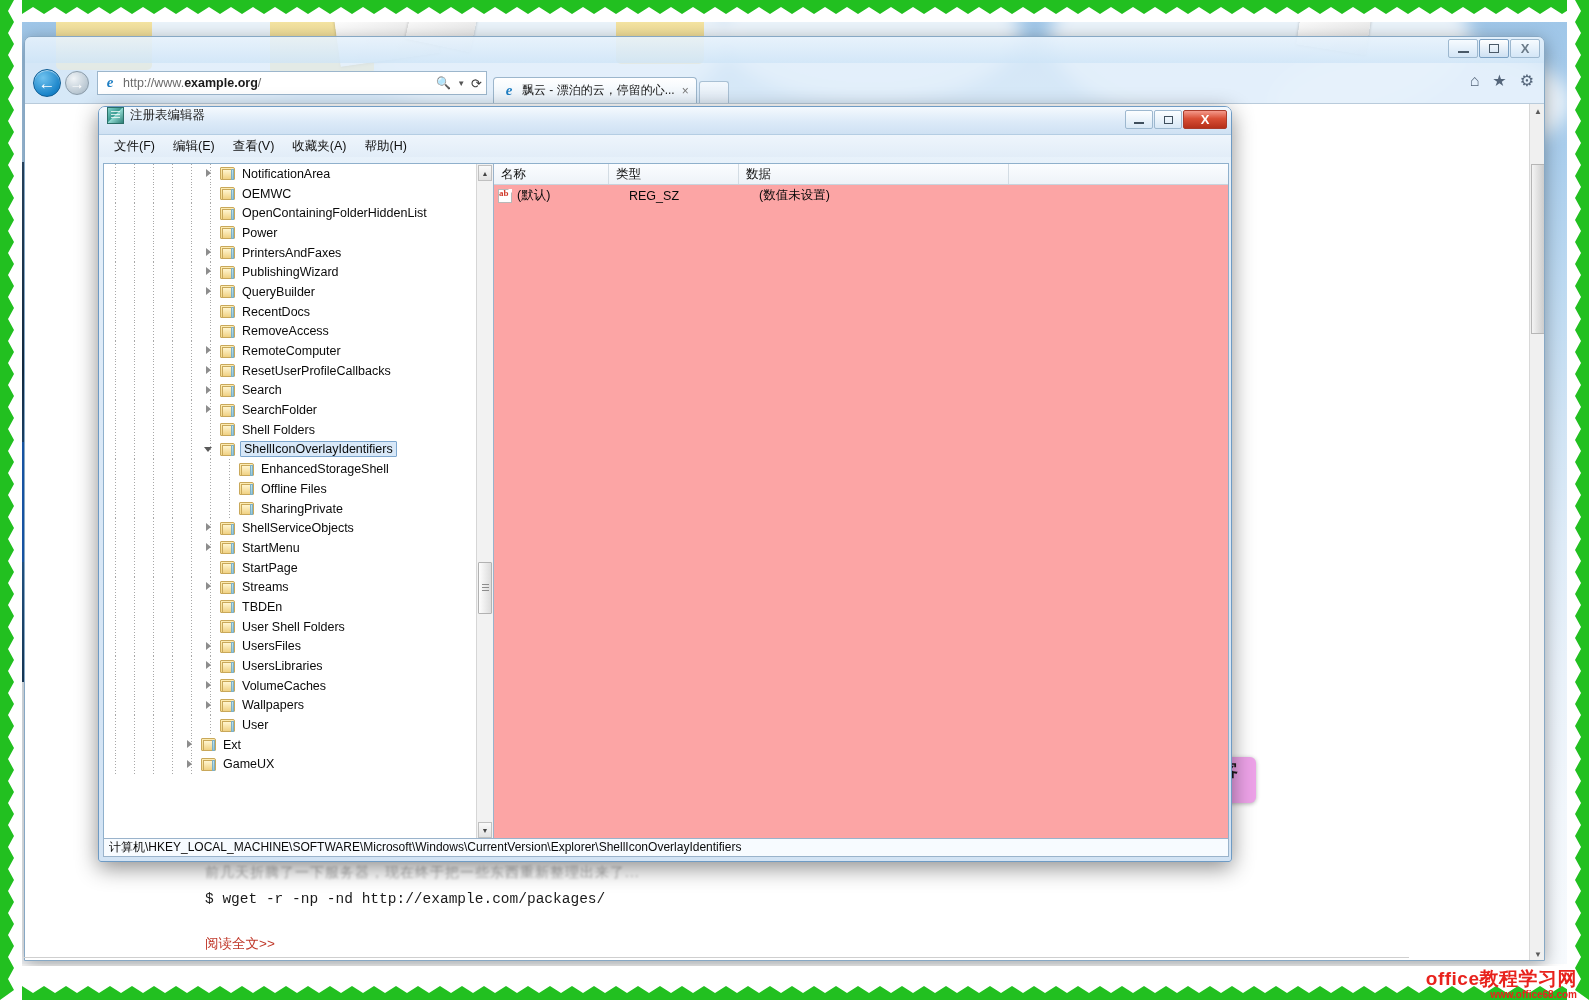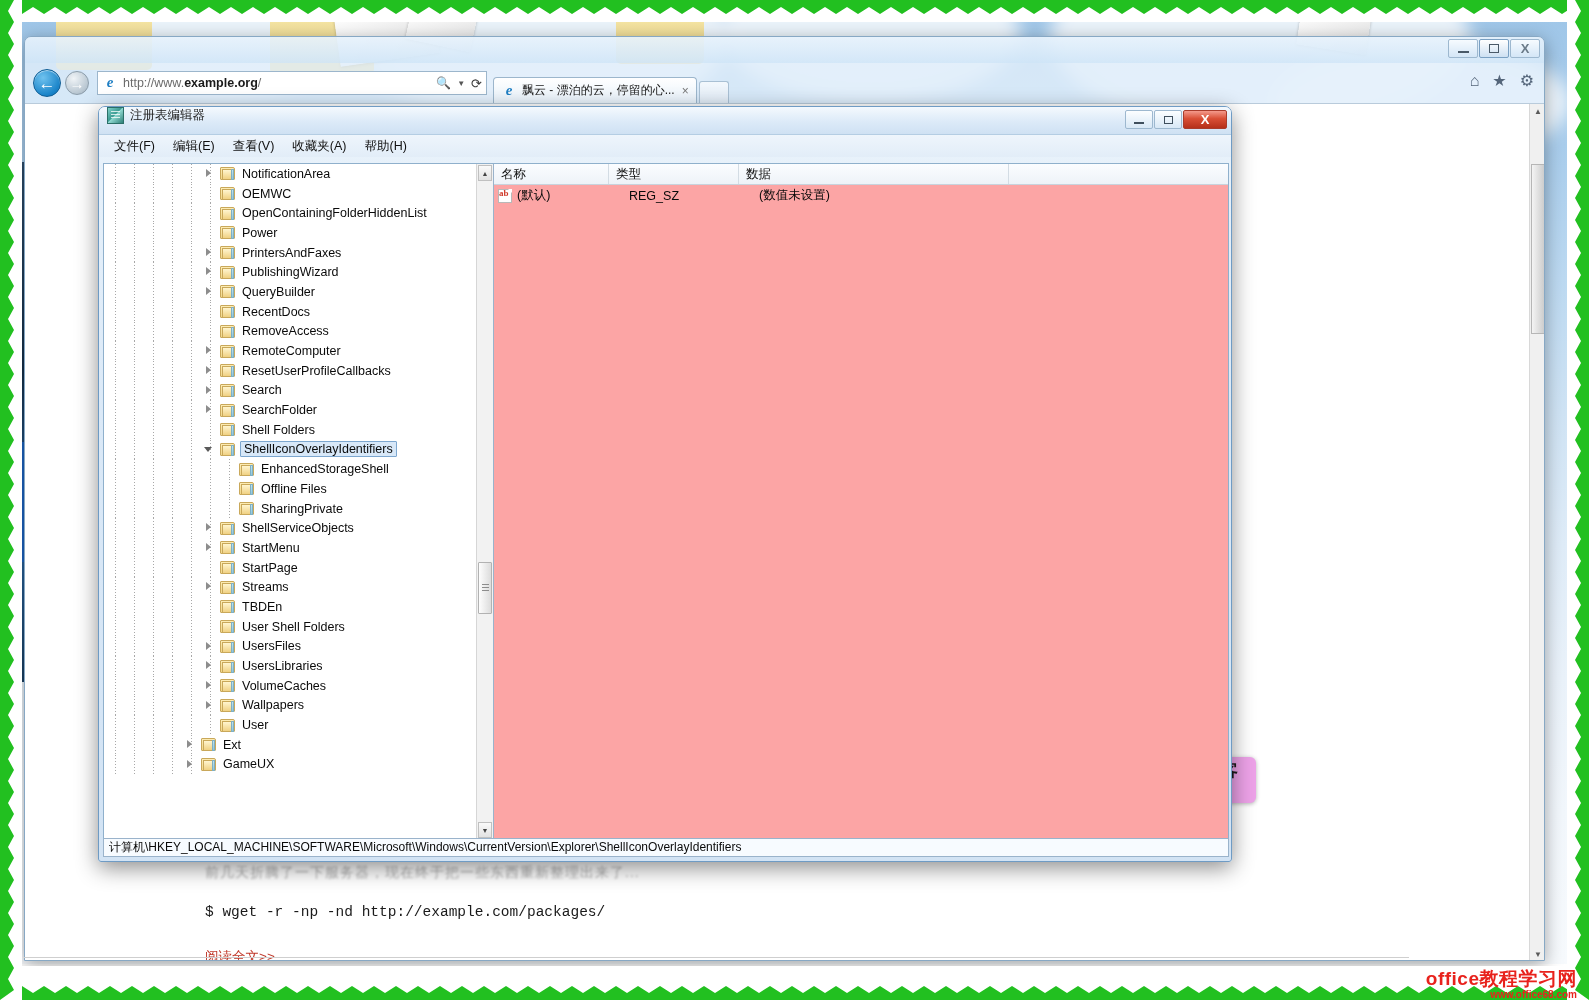--- a/index.html
+++ b/index.html
@@ -226,21 +226,21 @@
     width: 680px;
   }
   .post-fade {
     font-size: 14px;
     color: #b5b5b5;
     letter-spacing: 1px;
     filter: blur(1.1px);
     white-space: nowrap;
   }
   .post-code {
-    margin-top: 22px;
+    margin-top: 9px;
     font-family: "Liberation Mono", monospace;
     font-size: 14.5px;
     color: #1a1a1a;
   }
   .post-more {
     margin-top: 28px;
     font-size: 13.5px;
     color: #c0392b;
     cursor: pointer;
   }

